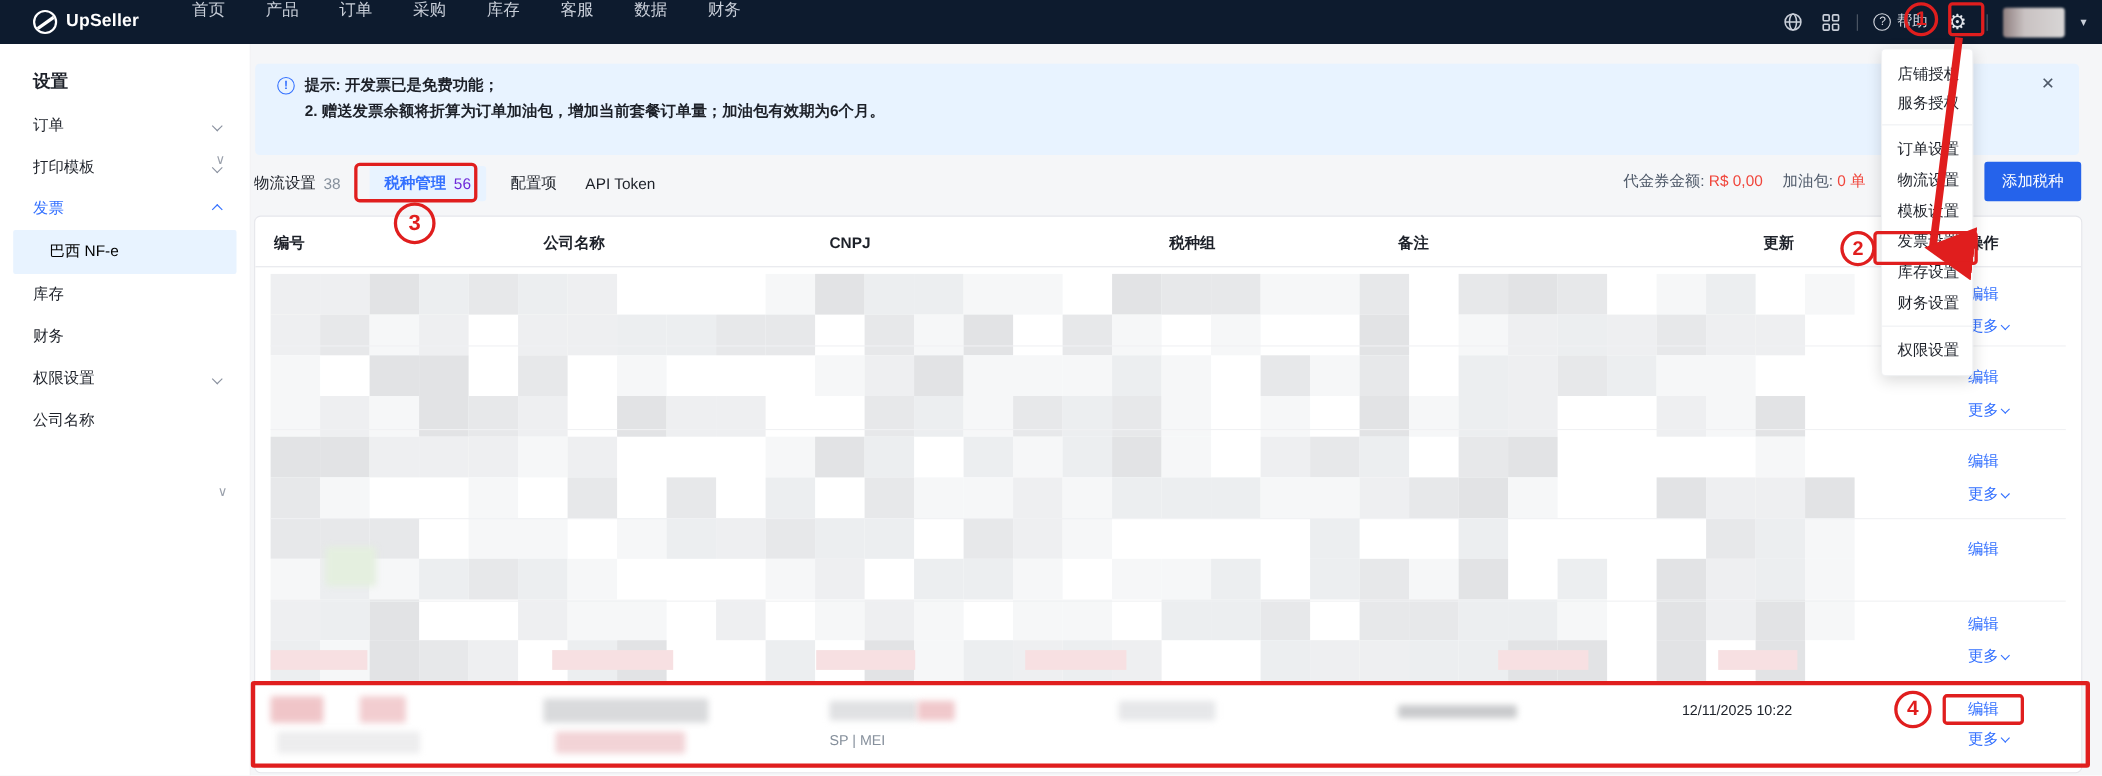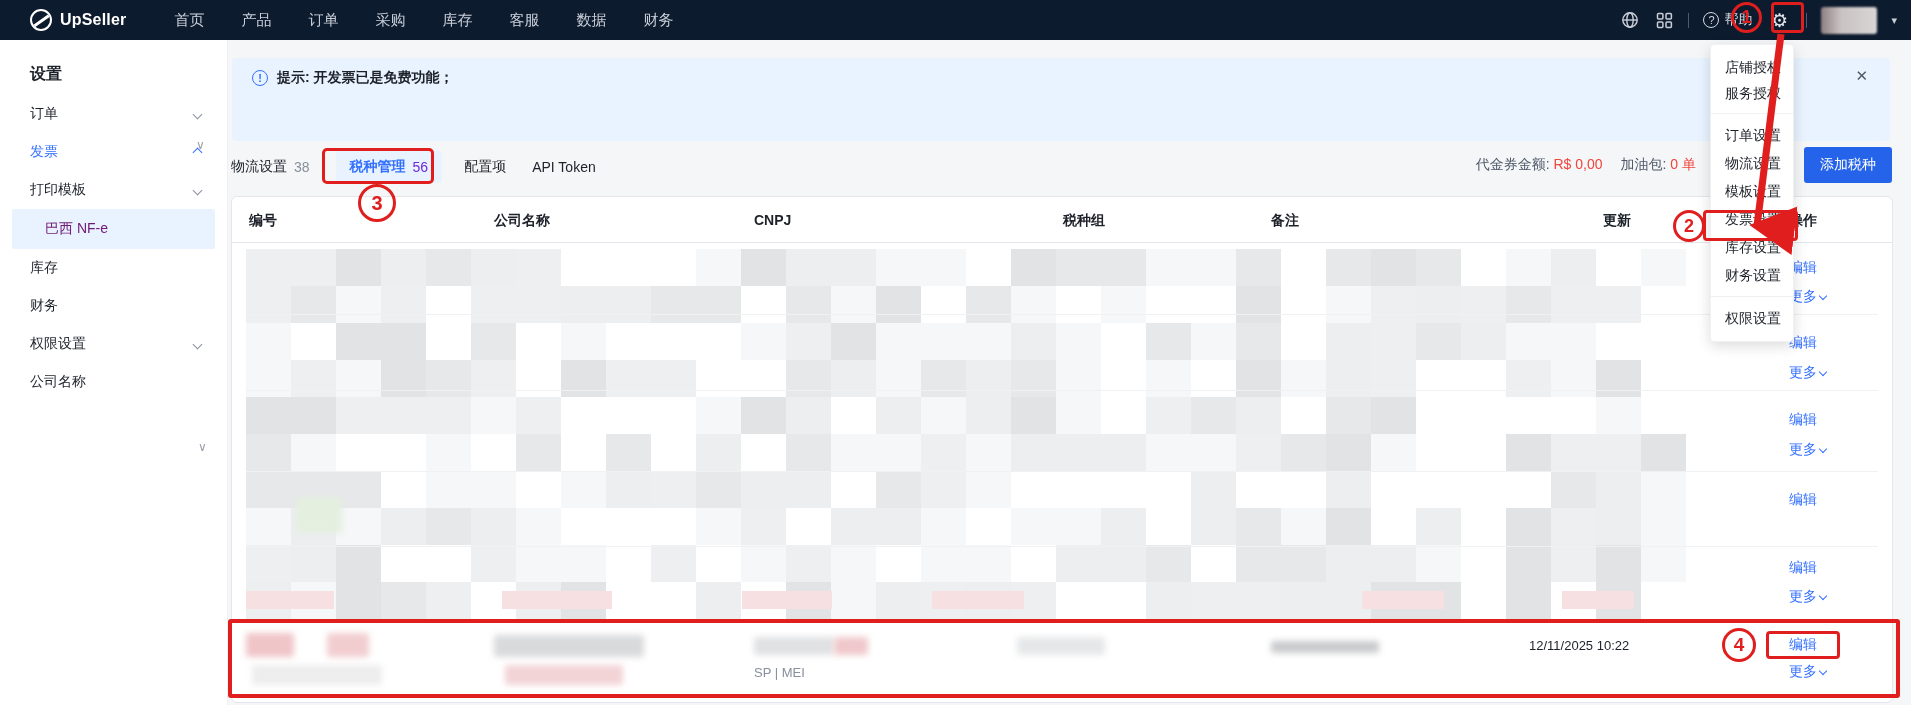--- a/index.html
+++ b/index.html
@@ -1,21 +1,21 @@
 <!DOCTYPE html>
 <html><head>
 <meta charset="utf-8">
 <style>
   * { margin:0; padding:0; box-sizing:border-box; }
   html,body { width:1911px; height:705px; }
   body { font-family:"Liberation Sans","DejaVu Sans",sans-serif; background:#f5f6f8; overflow:hidden; }
   #app { position:relative; width:1911px; height:705px; }
 
   
-  .navbar { position:absolute; left:0; top:0; width:1911px; height:40px; background:#0d1b2e; display:flex; align-items:center; z-index:30; }
+  .navbar { position:absolute; left:0; top:0; width:1911px; height:40px; background:#0d1b2e; display:flex; z-index:30; }
   .nav-logo { display:flex; align-items:center; gap:8px; margin-left:30px; }
   .nav-logo-icon { width:22px; height:22px; border:2px solid #fff; border-radius:50%; position:relative; overflow:hidden; }
   .nav-logo-icon::before { content:""; position:absolute; left:-3px; top:8px; width:26px; height:3px; background:#fff; transform:rotate(-35deg); }
   .nav-logo-text { color:#fff; font-size:16px; font-weight:bold; letter-spacing:.2px; }
   .nav-menu { display:flex; margin-left:48px; gap:37px; }
   .nav-item { color:#c9cfd9; font-size:15px; cursor:pointer; white-space:nowrap; }
   .nav-right { position:absolute; right:14px; top:0; height:40px; display:flex; align-items:center; gap:14px; color:#c9cfd9; }
   .nav-icon { width:20px; height:20px; display:flex; align-items:center; justify-content:center; }
   .nav-divider { width:1px; height:15px; background:rgba(255,255,255,.28); }
   .nav-help { display:flex; align-items:center; gap:5px; font-size:14px; color:#d6dae2; }
@@ -24,21 +24,21 @@
   .avatar { width:56px; height:27px; border-radius:3px; background:linear-gradient(90deg,#8f7f80 0%,#c9c2c2 35%,#d8d6d6 100%); filter:blur(1px); }
   .nav-caret { color:#c9cfd9; font-size:11px; }
 
   
   .sidebar { position:absolute; left:0; top:40px; width:228px; height:665px; background:#fff; border-right:1px solid #f0f1f3; z-index:2; }
   .sb-title { font-size:16px; font-weight:bold; color:#1d2129; margin:24px 0 10px 30px; }
   .sb-item { position:relative; height:38px; display:flex; align-items:center; font-size:14px; color:#1d2129; padding-left:30px; cursor:pointer; }
   .sb-item .chev { position:absolute; right:26px; }
   .sb-item.blue { color:#3370ff; }
   .sb-child { height:40px; margin:0 12px; padding-left:33px; display:flex; align-items:center; font-size:14px; border-radius:2px; cursor:pointer; }
-  .sb-child.selected { background:#e8f3ff; color:#701a75; }
+  .sb-child.selected { background:#e8f3ff; color:#000000; }
   .chev { display:inline-block; width:7px; height:7px; border-right:1.4px solid #8a919f; border-bottom:1.4px solid #8a919f; transform:rotate(45deg); }
   .chev.up { transform:rotate(-135deg); border-color:#3370ff; }
 
   .collapse-chev { position:absolute; color:#9aa0ab; font-size:12px; z-index:3; }
 
   
   .banner { position:absolute; left:232px; top:58px; width:1658px; height:83px; background:#e8f3ff; border-radius:4px; padding:11px 16px 0 20px; z-index:5; }
   .banner-row1 { display:flex; align-items:center; gap:9px; }
   .info-icon { width:16px; height:16px; border:1.6px solid #3370ff; border-radius:50%; color:#3370ff; font-size:11px; font-weight:bold; display:flex; align-items:center; justify-content:center; flex:0 0 auto; }
   .banner-title { font-size:14px; font-weight:bold; color:#1d2129; }
@@ -126,27 +126,27 @@
       <span class="nav-caret">▾</span>
     </div>
   </div>
 
   <div class="sidebar">
     <div class="sb-title">设置</div>
     <div class="sb-item">
       <span>订单</span>
         <span class="chev"></span>
     </div>
+    <div class="sb-item">
+      <span>打印模板</span>
+        <span class="chev"></span>
+    </div>
     <div class="sb-item blue">
       <span>发票</span>
         <span class="chev up"></span>
-    </div>
-    <div class="sb-item">
-      <span>打印模板</span>
-        <span class="chev"></span>
     </div>
     <div class="sb-child selected">
       <span>巴西 NF-e</span>
     </div>
     <div class="sb-item">
       <span>库存</span>
     </div>
     <div class="sb-item">
       <span>财务</span>
     </div>
@@ -160,20 +160,21 @@
   </div>
 
   <span class="collapse-chev" style="left:196px; top:138px;">∨</span>
   <span class="collapse-chev" style="left:198px; top:440px;">∨</span>
 
   <div class="banner">
     <div class="banner-row1">
       <span class="info-icon">!</span>
       <span class="banner-title">提示: 开发票已是免费功能；</span>
     </div>
+    <div class="banner-line">2. 赠送发票余额将折算为订单加油包，增加当前套餐订单量；加油包有效期为6个月。</div>
     <span class="banner-close">✕</span>
   </div>
 
   <div class="tabs">
     <span class="tab">
       <span>物流设置</span>
       <span class="count">38</span>
     </span>
     <span class="tab active">
       <span>税种管理</span>

